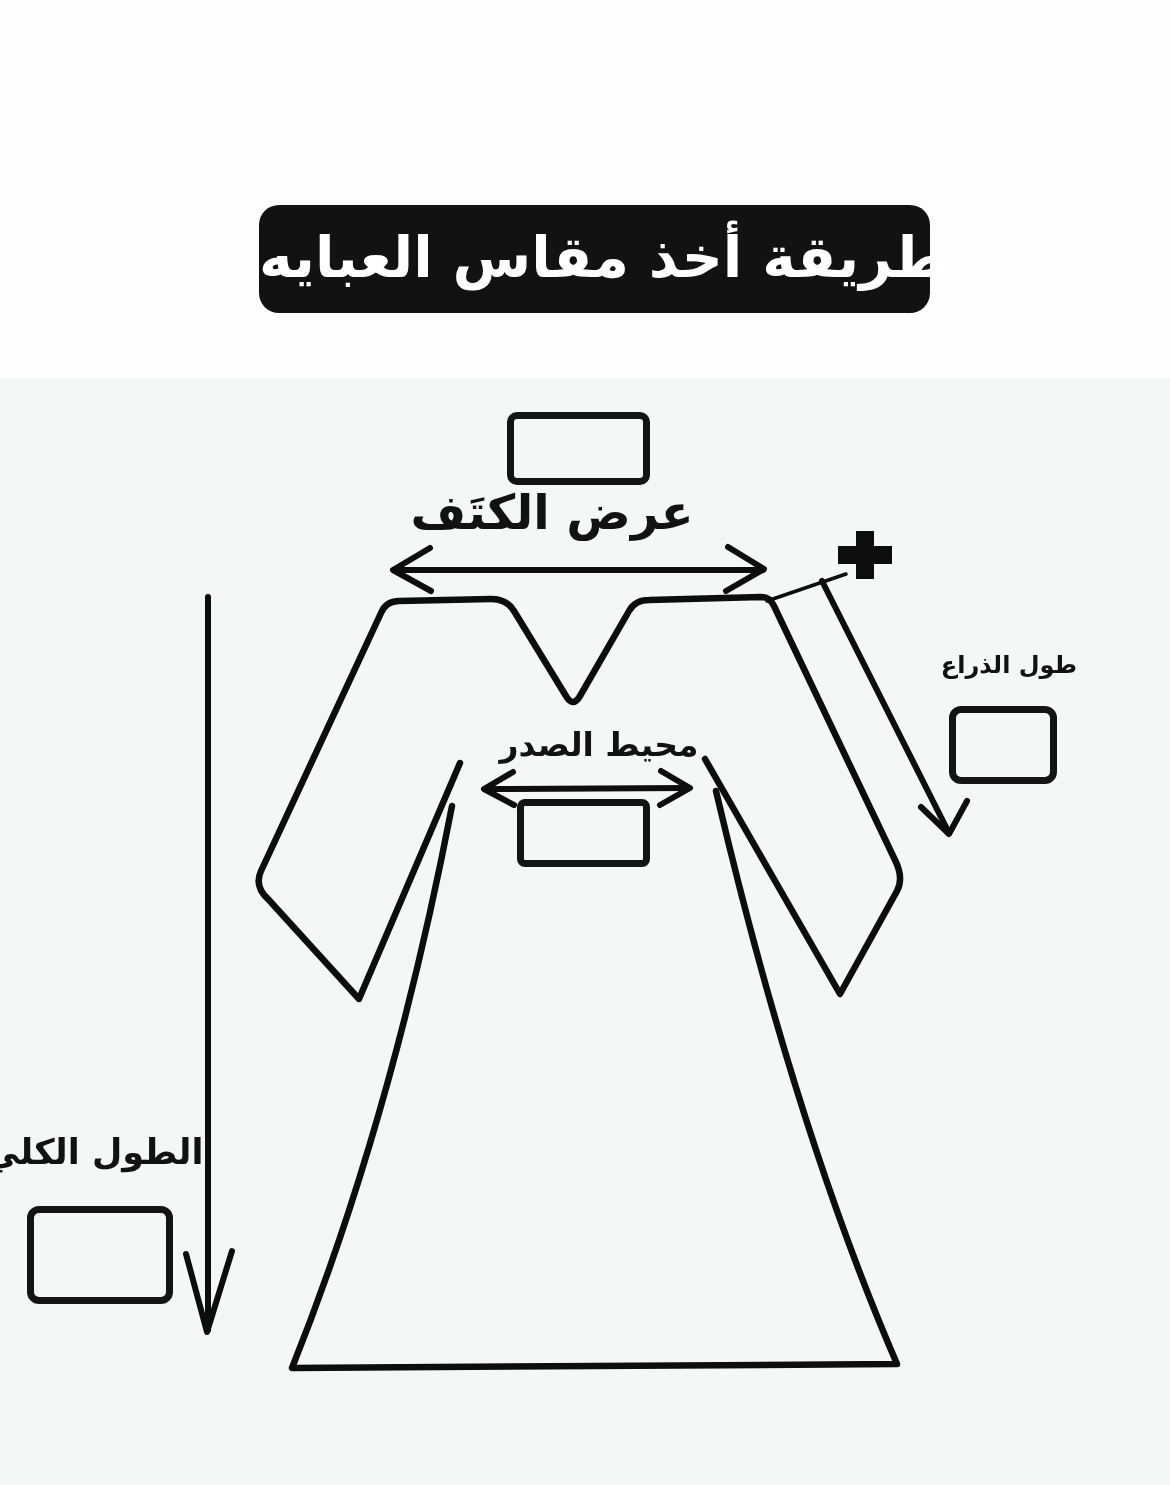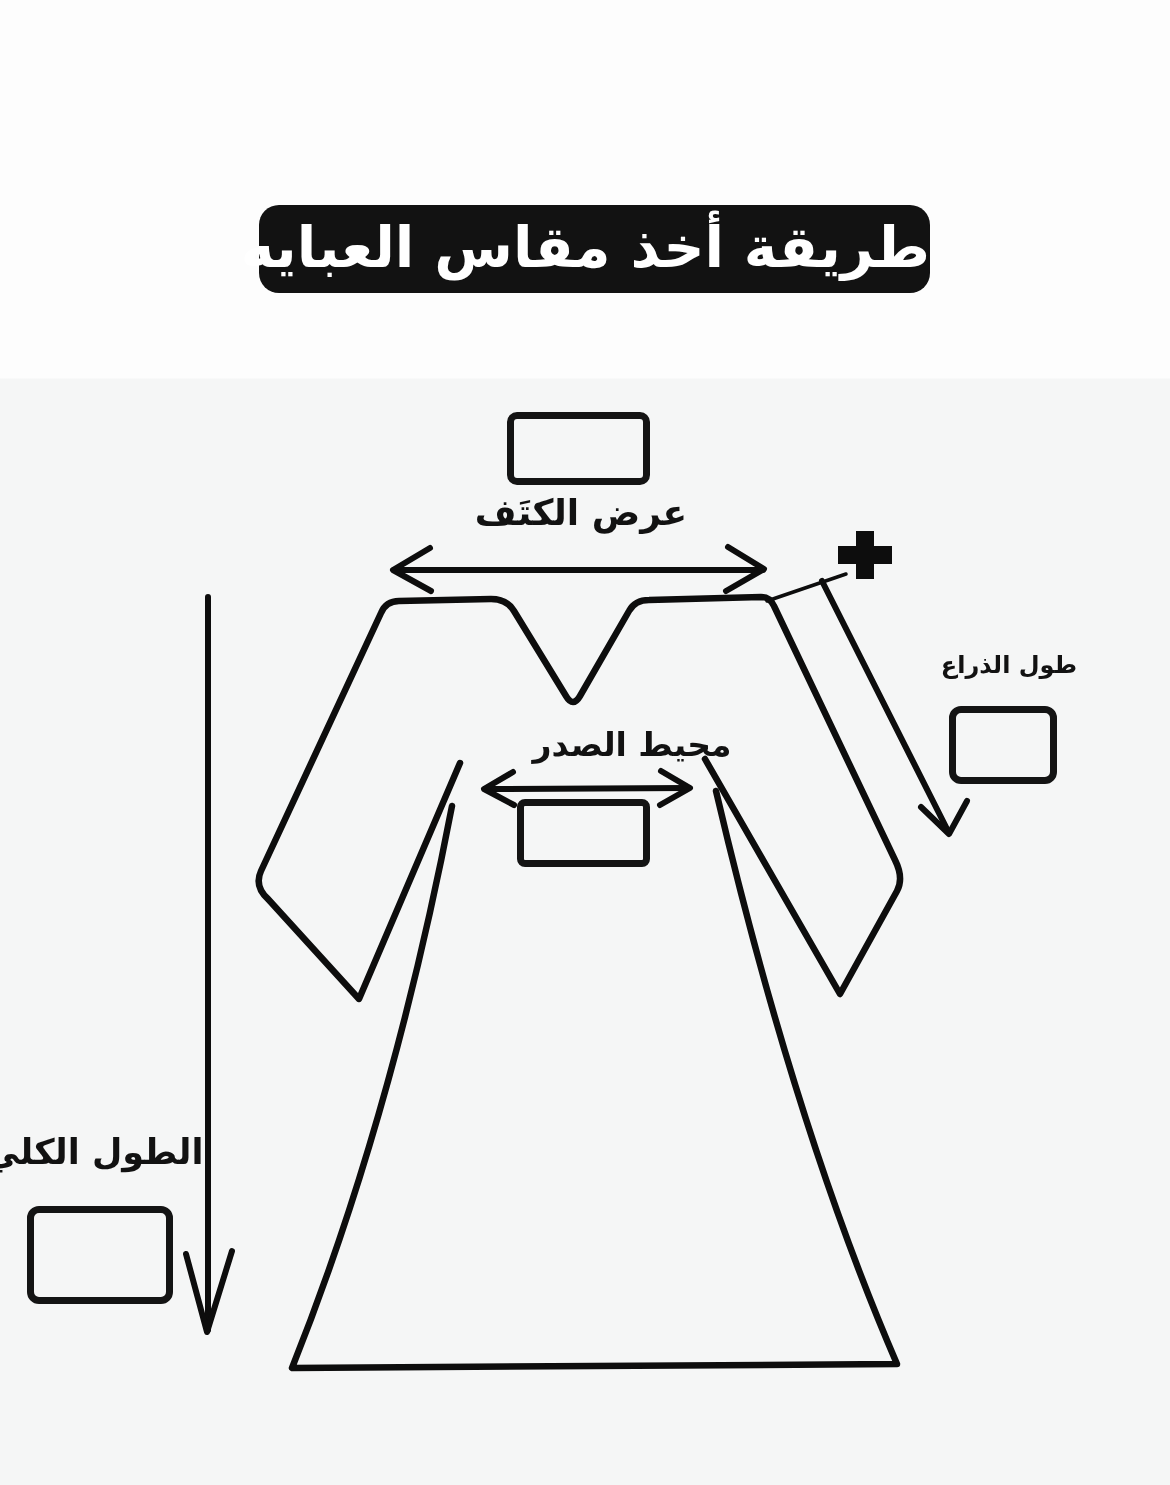--- a/index.html
+++ b/index.html
@@ -8,23 +8,23 @@
     background:#e9eaea;
   }
   .canvas{
     position:relative;
     width:1170px;height:1485px;
     margin:0 auto;
     overflow:hidden;
     background:linear-gradient(180deg,#fdfdfd 0px,#fdfdfd 378px,#f5f6f6 379px,#f5f6f6 100%);
   }
   .title-badge{
-    position:absolute;left:259px;top:205px;width:671px;height:88px;
+    position:absolute;left:259px;top:205px;width:671px;height:108px;
     background:#121212;border-radius:20px;
-    display:flex;align-items:center;justify-content:flex-start;
+    display:flex;align-items:center;justify-content:flex-end;
     direction:rtl;
   }
   .title-badge span{
     color:#ffffff;font-size:57px;font-weight:bold;
     white-space:nowrap;letter-spacing:1px;
     transform:translateY(-2px);
   }
   svg.draw{position:absolute;left:0;top:0;width:1170px;height:1485px;}
   .ink{stroke:#0d0d0d;fill:none;stroke-linecap:round;stroke-linejoin:round;}
   .w65{stroke-width:6.5px;}
@@ -38,23 +38,23 @@
   }
   .mbox-shoulder{left:507px;top:412px;width:143px;height:73px;}
   .mbox-sleeve{left:949px;top:706px;width:108px;height:78px;border-radius:12px;}
   .mbox-chest{left:517px;top:799px;width:133px;height:68px;border-radius:8px;}
   .mbox-total{left:27px;top:1206px;width:146px;height:98px;border-radius:12px;}
   .dlabel{
     position:absolute;transform:translate(-50%,-50%);
     direction:rtl;white-space:nowrap;
     color:#121212;font-weight:bold;
   }
-  .lbl-shoulder{left:581px;top:512px;font-size:36px;}
+  .lbl-shoulder{left:552px;top:512px;font-size:48px;}
   .lbl-sleeve{left:1009px;top:665px;font-size:24px;}
-  .lbl-chest{left:632px;top:744px;font-size:33px;}
+  .lbl-chest{left:599px;top:744px;font-size:33px;}
   .lbl-total{left:94px;top:1152px;font-size:35px;}
   .plus{position:absolute;left:838px;top:531px;width:54px;height:48px;}
   .plus .bar-h{position:absolute;left:0;top:15px;width:54px;height:18px;background:#0d0d0d;}
   .plus .bar-v{position:absolute;left:18px;top:0;width:18px;height:48px;background:#0d0d0d;}
 </style>
 </head>
 <body>
 
 <div class="canvas">
 

